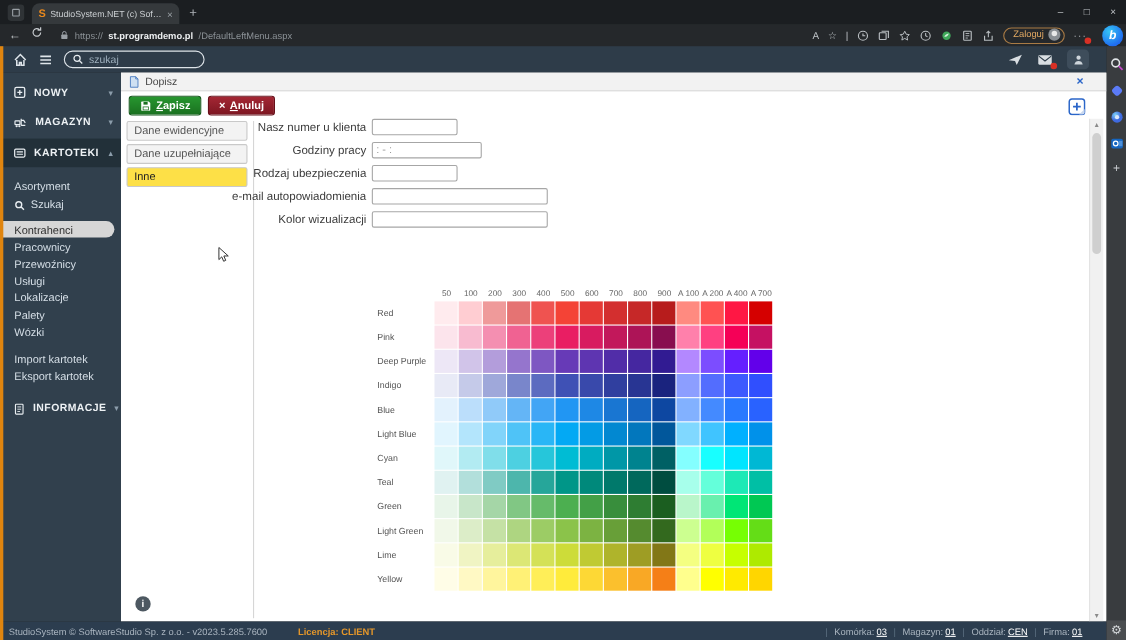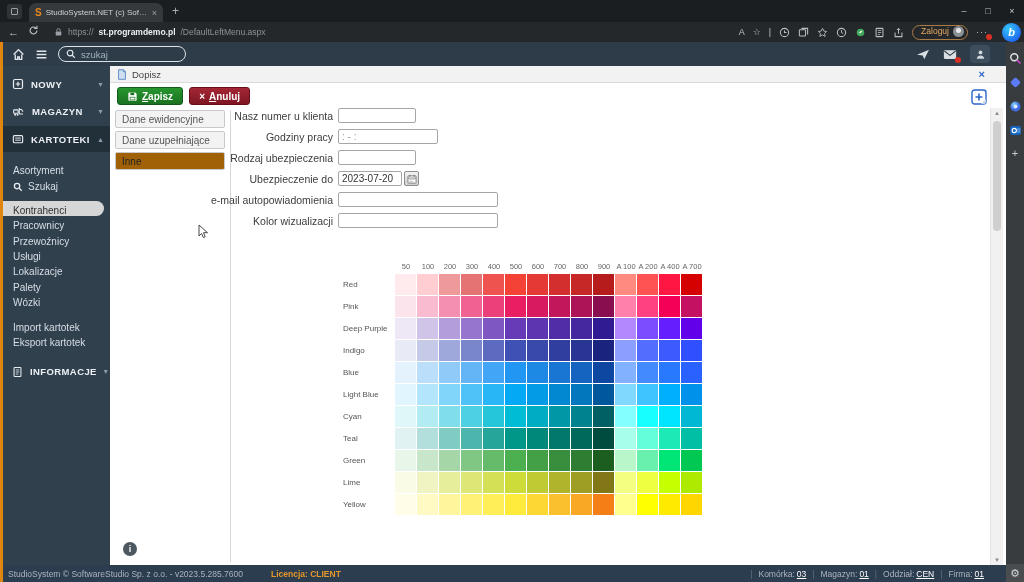--- a/index.html
+++ b/index.html
@@ -66,21 +66,21 @@
   .dclose { position:absolute; top:3px; right:21px; color:#2b66c9; font-weight:bold; font-size:11px; line-height:11px; }
   .dtools { height:27px; display:flex; gap:6px; padding:4px 0 0 7px; }
   .dbtn { display:inline-flex; align-items:center; gap:4px; height:18px; padding:0 9px; border-radius:3px; font-size:10px; font-weight:bold; color:#fff; border:1px solid transparent; font-family:inherit; }
   .dbtn.save { background:linear-gradient(#27962f,#1a7120); border-color:#13591a; }
   .dbtn.cancel { background:linear-gradient(#a42734,#7d1621); border-color:#670f19; }
   .dbtn svg { display:block; }
   .xgl { font-weight:bold; }
   .addnote { position:absolute; top:23px; right:19px; width:16px; height:16px; }
   .tabscol { position:absolute; left:5px; top:44px; width:116px; height:452px; border-right:1px solid #d6d6d6; }
   .dtab { width:110px; height:18px; line-height:17px; padding-left:6px; border:1px solid #c9c9c9; background:#f3f3f3; color:#555; font-size:10px; margin-bottom:3px; border-radius:2px; }
-  .dtab.act { background:#a16207; color:#222; }
+  .dtab.act { background:#fde047; color:#222; }
   .infoic { position:absolute; left:8px; bottom:6px; width:14px; height:14px; border-radius:50%; background:#4d5861; color:#fff; font-size:9px; font-weight:bold; text-align:center; line-height:14px; }
   .cursor { position:absolute; left:88px; top:158px; z-index:4; }
 
   .dform { position:absolute; left:0; top:42px; width:700px; }
   .frow { display:flex; align-items:center; margin-bottom:6px; height:15px; }
   .flab { width:228px; text-align:right; padding-right:5px; font-size:10.5px; color:#3c3c3c; }
   .fin { height:15px; border:1px solid #a6a6a6; border-radius:2px; font-size:10px; padding:0 3px; color:#333; font-family:inherit; outline:none; }
   .fin::placeholder { color:#9a9a9a; }
   .fin.sm { width:78px; } .fin.md { width:100px; } .fin.date { width:64px; } .fin.lg { width:160px; }
   .calbtn { width:15px; height:15px; margin-left:2px; border:1px solid #8e8e8e; background:linear-gradient(#f2f2f2,#cfcfcf); border-radius:2px; padding:0; display:flex; align-items:center; justify-content:center; }
@@ -391,32 +391,20 @@
     <label class="flab">Nasz numer u klienta</label>
     <input class="fin sm" style="">
         </div>
         <div class="frow">
     <label class="flab">Godziny pracy</label>
     <input class="fin md" placeholder=": - :" style="">
         </div>
         <div class="frow">
     <label class="flab">Rodzaj ubezpieczenia</label>
     <input class="fin sm" style="">
-        </div>
-        <div class="frow">
-    <label class="flab">Ubezpieczenie do</label>
-    <input class="fin date" value="2023-07-20" style="">
-          <button class="calbtn">
-            <svg width="10" height="10" viewBox="0 0 16 16">
-              <rect x="1.5" y="3" width="13" height="11.5" rx="1" fill="#fff" stroke="#666" stroke-width="1.2"></rect>
-              <path d="M1.5 6.5h13" stroke="#666" stroke-width="1.2"></path>
-              <path d="M4.5 1.5v3M11.5 1.5v3" stroke="#666" stroke-width="1.4"></path>
-              <path d="M4 9h2M7 9h2M10 9h2M4 12h2M7 12h2" stroke="#888" stroke-width="1.1"></path>
-            </svg>
-          </button>
         </div>
         <div class="frow">
     <label class="flab">e-mail autopowiadomienia</label>
     <input class="fin lg" style="">
         </div>
         <div class="frow">
     <label class="flab">Kolor wizualizacji</label>
     <input class="fin lg" style="">
         </div>
       </div>
@@ -586,20 +574,37 @@
             <span class="pcell" title="Green 600" style="background: rgb(67, 160, 71);"></span>
             <span class="pcell" title="Green 700" style="background: rgb(56, 142, 60);"></span>
             <span class="pcell" title="Green 800" style="background: rgb(46, 125, 50);"></span>
             <span class="pcell" title="Green 900" style="background: rgb(27, 94, 32);"></span>
             <span class="pcell" title="Green A 100" style="background: rgb(185, 246, 202);"></span>
             <span class="pcell" title="Green A 200" style="background: rgb(105, 240, 174);"></span>
             <span class="pcell" title="Green A 400" style="background: rgb(0, 230, 118);"></span>
             <span class="pcell" title="Green A 700" style="background: rgb(0, 200, 83);"></span>
           </div>
           <div class="prow">
+            <span class="plab">Light Green</span>
+            <span class="pcell" title="Light Green 50" style="background: rgb(241, 248, 233);"></span>
+            <span class="pcell" title="Light Green 100" style="background: rgb(220, 237, 200);"></span>
+            <span class="pcell" title="Light Green 200" style="background: rgb(197, 225, 165);"></span>
+            <span class="pcell" title="Light Green 300" style="background: rgb(174, 213, 129);"></span>
+            <span class="pcell" title="Light Green 400" style="background: rgb(156, 204, 101);"></span>
+            <span class="pcell" title="Light Green 500" style="background: rgb(139, 195, 74);"></span>
+            <span class="pcell" title="Light Green 600" style="background: rgb(124, 179, 66);"></span>
+            <span class="pcell" title="Light Green 700" style="background: rgb(104, 159, 56);"></span>
+            <span class="pcell" title="Light Green 800" style="background: rgb(85, 139, 47);"></span>
+            <span class="pcell" title="Light Green 900" style="background: rgb(51, 105, 30);"></span>
+            <span class="pcell" title="Light Green A 100" style="background: rgb(204, 255, 144);"></span>
+            <span class="pcell" title="Light Green A 200" style="background: rgb(178, 255, 89);"></span>
+            <span class="pcell" title="Light Green A 400" style="background: rgb(118, 255, 3);"></span>
+            <span class="pcell" title="Light Green A 700" style="background: rgb(100, 221, 23);"></span>
+          </div>
+          <div class="prow">
             <span class="plab">Lime</span>
             <span class="pcell" title="Lime 50" style="background: rgb(249, 251, 231);"></span>
             <span class="pcell" title="Lime 100" style="background: rgb(240, 244, 195);"></span>
             <span class="pcell" title="Lime 200" style="background: rgb(230, 238, 156);"></span>
             <span class="pcell" title="Lime 300" style="background: rgb(220, 231, 117);"></span>
             <span class="pcell" title="Lime 400" style="background: rgb(212, 225, 87);"></span>
             <span class="pcell" title="Lime 500" style="background: rgb(205, 220, 57);"></span>
             <span class="pcell" title="Lime 600" style="background: rgb(192, 202, 51);"></span>
             <span class="pcell" title="Lime 700" style="background: rgb(175, 180, 43);"></span>
             <span class="pcell" title="Lime 800" style="background: rgb(158, 157, 36);"></span>

